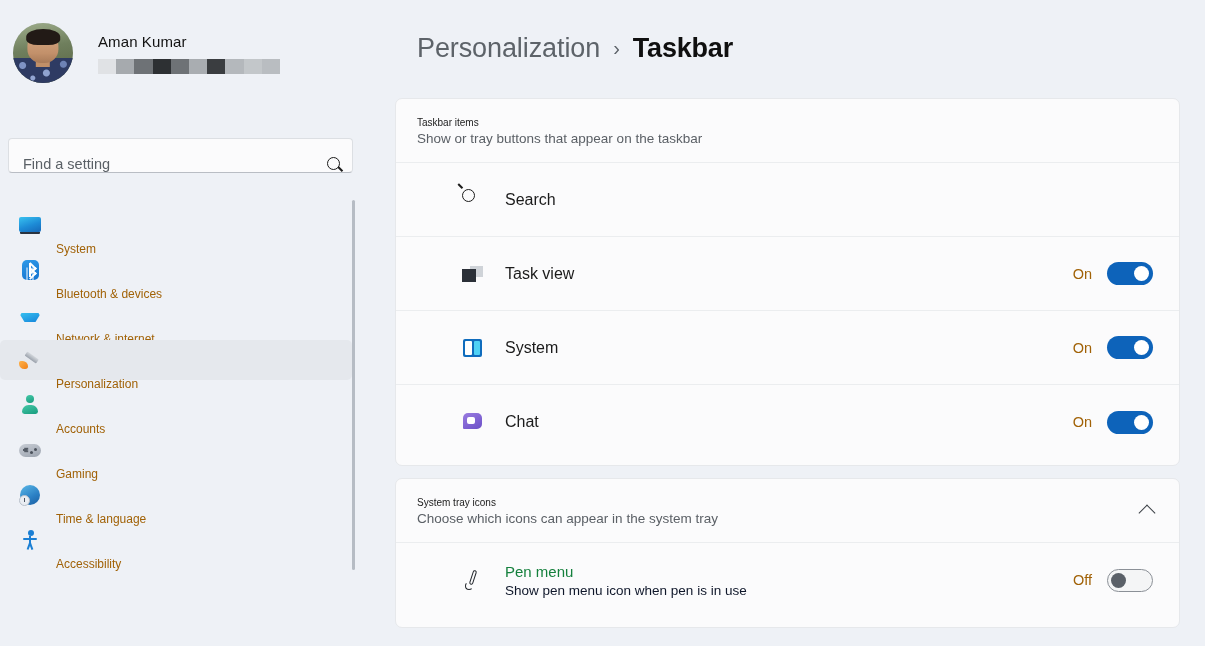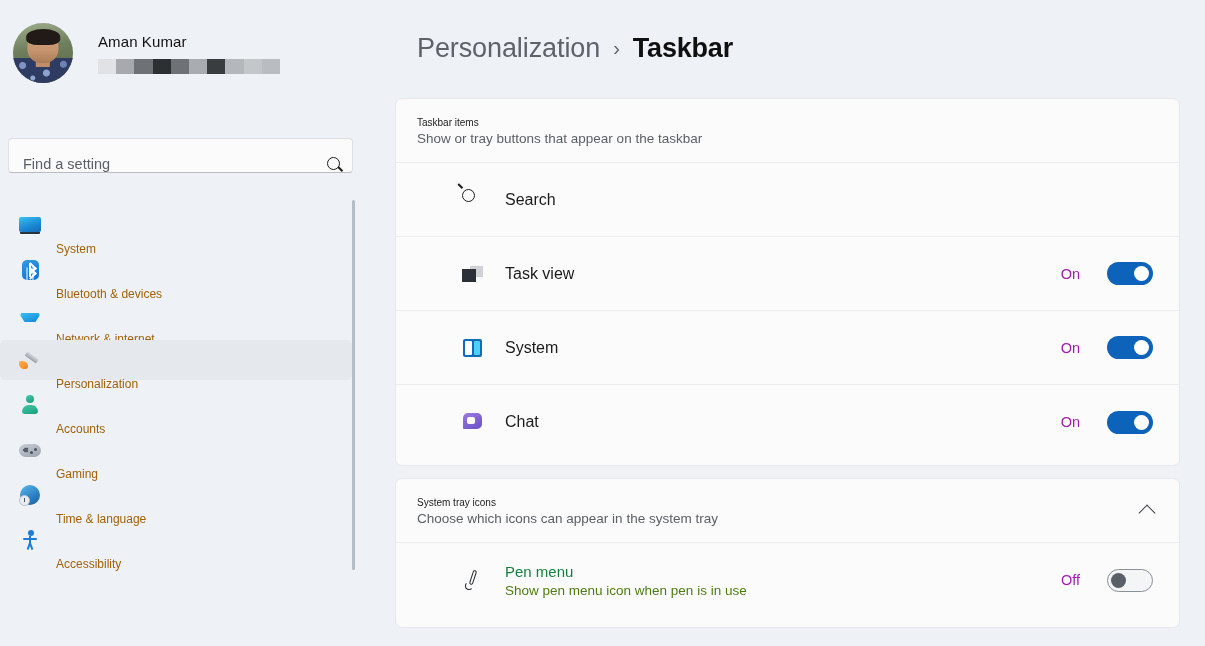--- a/index.html
+++ b/index.html
@@ -165,22 +165,22 @@
   }
 
   .row {
     height:74px; display:flex; align-items:center; padding:0 26px 0 66px;
     border-bottom:1px solid #ebedef; position:relative;
   }
   .row:last-child { border-bottom:0; }
   .row-icon { width:22px; height:22px; flex:none; margin-right:21px; position:relative; }
   .row-text { flex:1; min-width:0; }
   .row-label { font-size:15px; color:#15803d; }
-  .row-sub { font-size:13.5px; color:#4d7c0f; margin-top:2px; }
-  .row-state { font-size:14.5px; color:#a21caf; margin-right:27px;text-align:center; }
+  .row-sub { font-size:13.5px; color:#0f172a; margin-top:2px; }
+  .row-state { font-size:14.5px; color:#a16207; margin-right:15px;text-align:center; }
 
   .toggle { width:46px; height:23px; border-radius:13px; position:relative; flex:none; }
   .toggle.on { background:#0d63ba; }
   .toggle.on .knob { position:absolute; right:4px; top:4px; width:15px; height:15px; border-radius:50%; background:#fff; }
   .toggle.off { background:#f4f5f6; border:1px solid #8b9097; }
   .toggle.off .knob { position:absolute; left:3px; top:3px; width:15px; height:15px; border-radius:50%; background:#5a6068; }
 
   
   .ic-search { width:20px; height:20px; color:#1b1b1b; margin-top:1px; }
   .ic-taskview { position:absolute; left:0; top:3px; width:21px; height:16px; }

